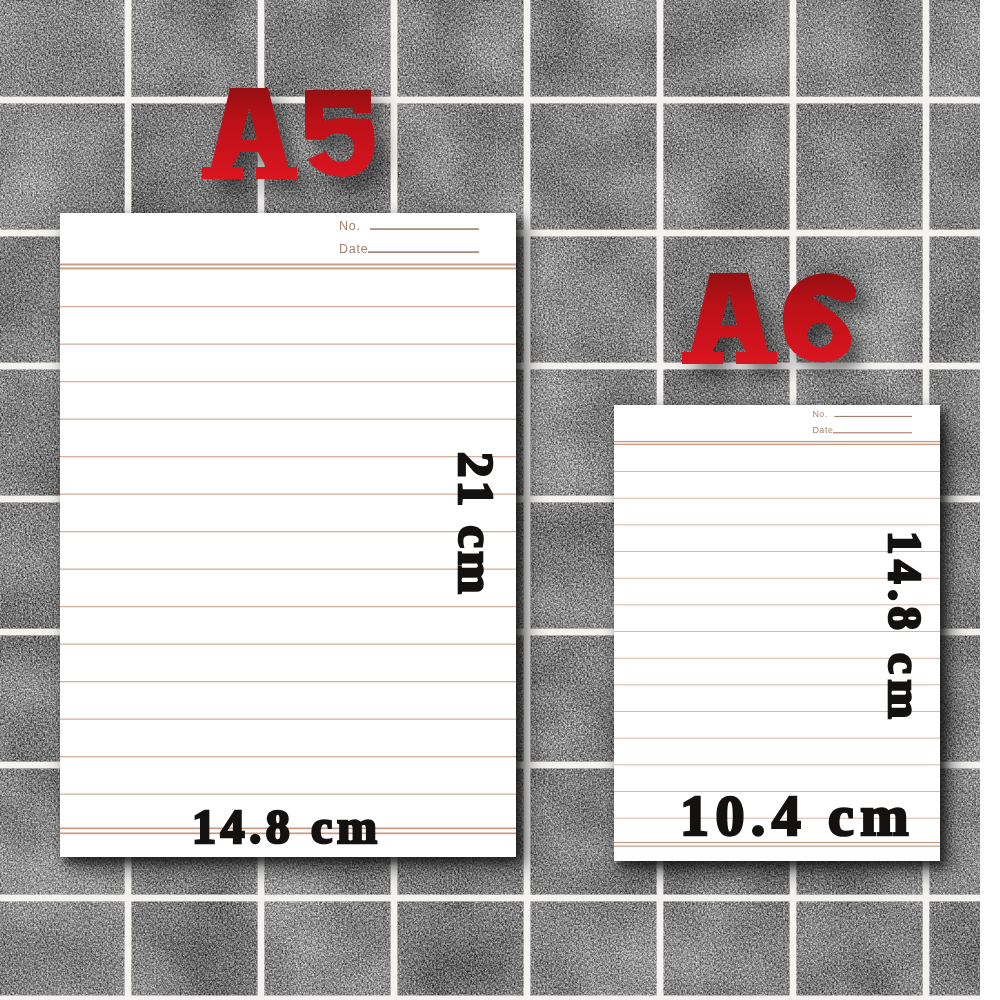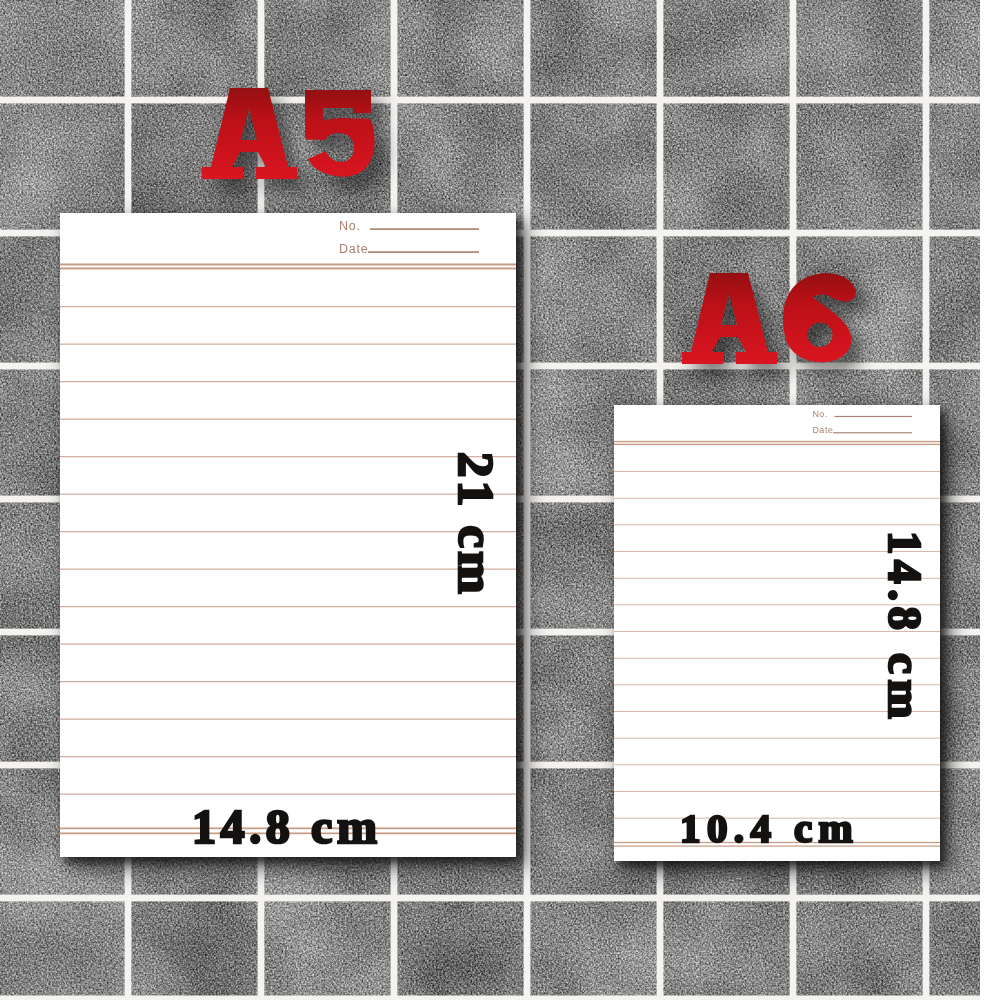--- a/index.html
+++ b/index.html
@@ -234,16 +234,16 @@
     <path d="M28,0 L66,0 L86,79 L95,79 L95,91 L54,91 L54,79 L64,79 L56,64 L38,64 L30,79 L41,79 L41,91 L0,91 L0,79 L9,79 Z M47,20 L55,52 L39,52 Z" fill-rule="evenodd"></path>
 
     <path d="M46,0 C57,0.3 66.5,3.8 71.2,9.5 C76.4,15.5 77,22 72.8,26.4 C66,30.5 57,28 50,23.5 C45,20.6 38.5,20.6 32.5,24 C36,27 43,31.5 49.5,36.5 C60,44 69.5,53.5 71,63 C73.5,77.5 61,88.6 43.5,89.2 C25,89.8 9,80.5 5,63.5 C1.5,48 2.6,32 9,20.5 C16.5,7 30,0.8 46,0 Z M40,74.1 A12.6,12.3 0 1 0 39.9,74.1 Z" fill-rule="nonzero" transform="translate(98,0)"></path>
   </g>
 </svg>
 
 <div class="dim" style="left:192px;top:799px;font-size:48px;letter-spacing:4.6px">14.8 cm</div>
 
 <div class="dim" style="left:505px;top:452px;font-size:51px;letter-spacing:3.2px;transform:rotate(90deg);transform-origin:top left">21 cm</div>
 
-<div class="dim" style="left:680px;top:804px;font-size:41px;letter-spacing:6.4px">10.4 cm</div>
+<div class="dim" style="left:680px;top:782px;font-size:58px;letter-spacing:6.4px">10.4 cm</div>
 
 <div class="dim" style="left:932px;top:531px;font-size:47px;letter-spacing:5.6px;transform:rotate(90deg);transform-origin:top left">14.8 cm</div>
 </div>
 
 </body></html>

